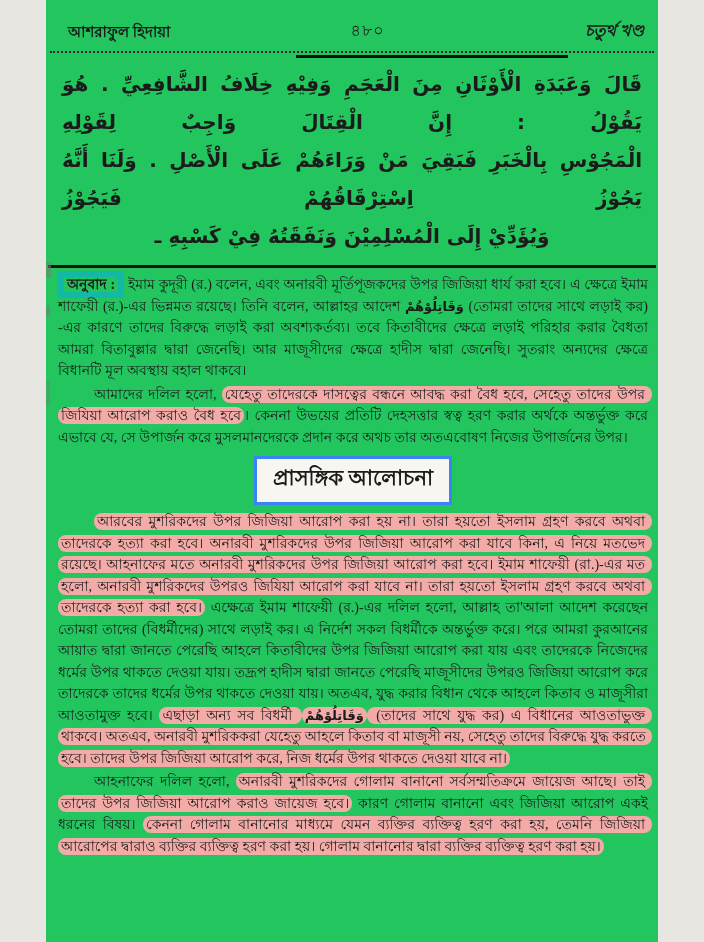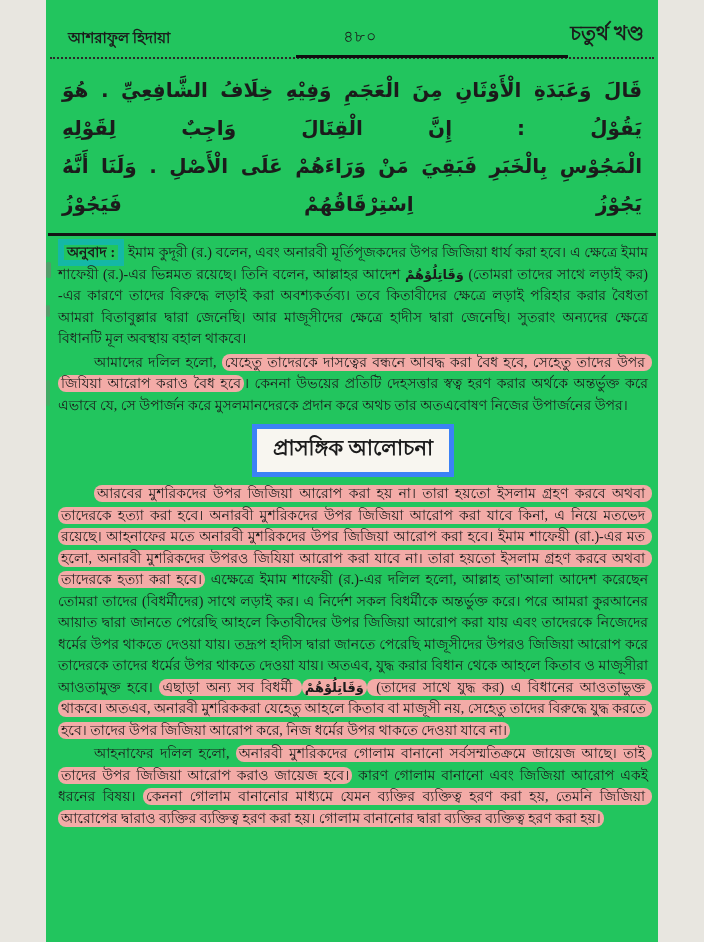--- a/index.html
+++ b/index.html
@@ -13,21 +13,21 @@
     overflow:hidden;
     box-sizing:border-box;
   }
   
   .hdr{
     display:flex;align-items:flex-end;justify-content:space-between;
     padding:18px 14px 4px 22px;
   }
   .hdr .btitle{font-weight:bold;font-size:15px;}
   .hdr .pnum{font-size:16px;letter-spacing:1px;transform:translateX(-10px);}
-  .hdr .vol{font-weight:bold;font-size:20px;}
+  .hdr .vol{font-weight:bold;font-size:16px;font-style:italic;}
   .hdr-rule{
     border:0;border-top:2px dotted #2a2a2a;
     margin:2px 4px 0 4px;height:0;
   }
   
   .overline-mark{
     position:absolute;left:250px;top:55px;width:272px;height:3px;
     background:#101010;
   }
   
@@ -66,21 +66,21 @@
     background:#f3aba7;
     border-radius:8px;
     padding:1px 3px;
     -webkit-box-decoration-break:clone;
     box-decoration-break:clone;
   }
   
   .heading-wrap{text-align:center;margin:8px 0 6px 0;}
   .heading-box{
     display:inline-block;
-    border:5px solid #3b82f6;
+    border:3px solid #3b82f6;
     padding:3px 16px 5px 16px;
     font-size:21px;font-weight:bold;
     background:#f8f6f0;
   }
   
   .artifact{position:absolute;background:#7a7a74;opacity:.55;}
   .a1{left:0;top:262px;width:5px;height:16px;border-radius:2px;}
   .a2{left:0;top:305px;width:4px;height:12px;border-radius:2px;}
   .a3{left:0;top:380px;width:4px;height:26px;border-radius:2px;opacity:.35;}
 </style>
@@ -93,20 +93,21 @@
     <span class="btitle">আশরাফুল হিদায়া</span>
     <span class="pnum">৪৮০</span>
     <span class="vol">চতুর্থ খণ্ড</span>
   </div>
   <hr class="hdr-rule">
   <div class="overline-mark"></div>
 
   <div class="arabic-block">
     <div class="ar-line">قَالَ وَعَبَدَةِ الْأَوْثَانِ مِنَ الْعَجَمِ وَفِيْهِ خِلَافُ الشَّافِعِيِّ . هُوَ يَقُوْلُ : إِنَّ الْقِتَالَ وَاجِبٌ لِقَوْلِهِ</div>
     <div class="ar-line">الْمَجُوْسِ بِالْخَبَرِ فَبَقِيَ مَنْ وَرَاءَهُمْ عَلَى الْأَصْلِ . وَلَنَا أَنَّهُ يَجُوْزُ اِسْتِرْقَاقُهُمْ فَيَجُوْزُ</div>
+    <div class="ar-line last">وَيُؤَدِّيْ إِلَى الْمُسْلِمِيْنَ وَنَفَقَتُهُ فِيْ كَسْبِهِ ـ</div>
   </div>
 
   <hr class="sep-rule">
 
   <div class="body-text">
     <p class="bn"><span class="seg label">অনুবাদ :</span><span class="seg normal"> ইমাম কুদূরী (র.) বলেন, এবং অনারবী মূর্তিপূজকদের উপর জিজিয়া ধার্য করা হবে। এ ক্ষেত্রে ইমাম শাফেয়ী (র.)-এর ভিন্নমত রয়েছে। তিনি বলেন, আল্লাহর আদেশ </span><span class="seg arabic">وَقَاتِلُوْهُمْ</span><span class="seg normal"> (তোমরা তাদের সাথে লড়াই কর) -এর কারণে তাদের বিরুদ্ধে লড়াই করা অবশ্যকর্তব্য। তবে কিতাবীদের ক্ষেত্রে লড়াই পরিহার করার বৈধতা আমরা বিতাবুল্লার দ্বারা জেনেছি। আর মাজূসীদের ক্ষেত্রে হাদীস দ্বারা জেনেছি। সুতরাং অন্যদের ক্ষেত্রে বিধানটি মূল অবস্থায় বহাল থাকবে।</span></p>
     <p class="bn indent"><span class="seg normal">আমাদের দলিল হলো, </span><span class="seg highlight">যেহেতু তাদেরকে দাসত্বের বন্ধনে আবদ্ধ করা বৈধ হবে, সেহেতু তাদের উপর জিযিয়া আরোপ করাও বৈধ হবে</span><span class="seg normal">। কেননা উভয়ের প্রতিটি দেহসত্তার স্বত্ব হরণ করার অর্থকে অন্তর্ভুক্ত করে এভাবে যে, সে উপার্জন করে মুসলমানদেরকে প্রদান করে অথচ তার অতএবোষণ নিজের উপার্জনের উপর।</span></p>
 
     <div class="heading-wrap">
       <span class="heading-box">প্রাসঙ্গিক আলোচনা</span>

